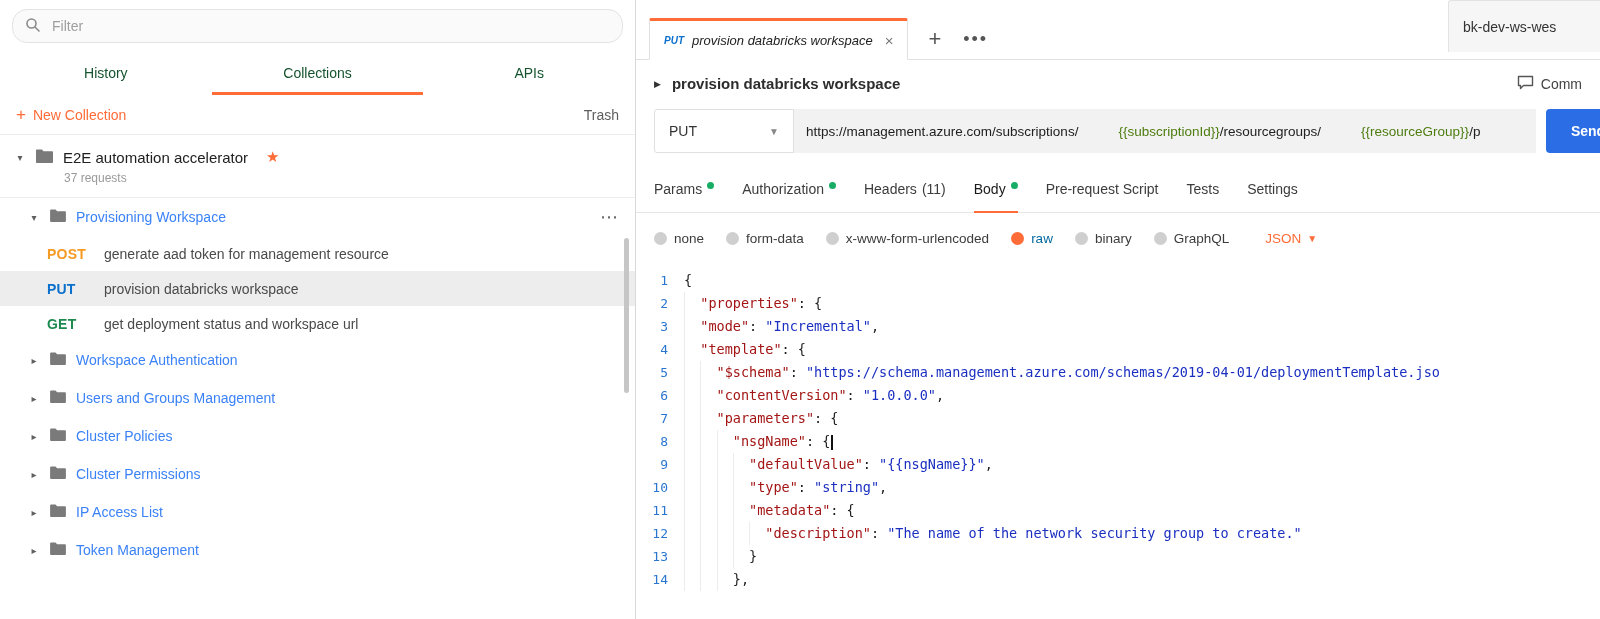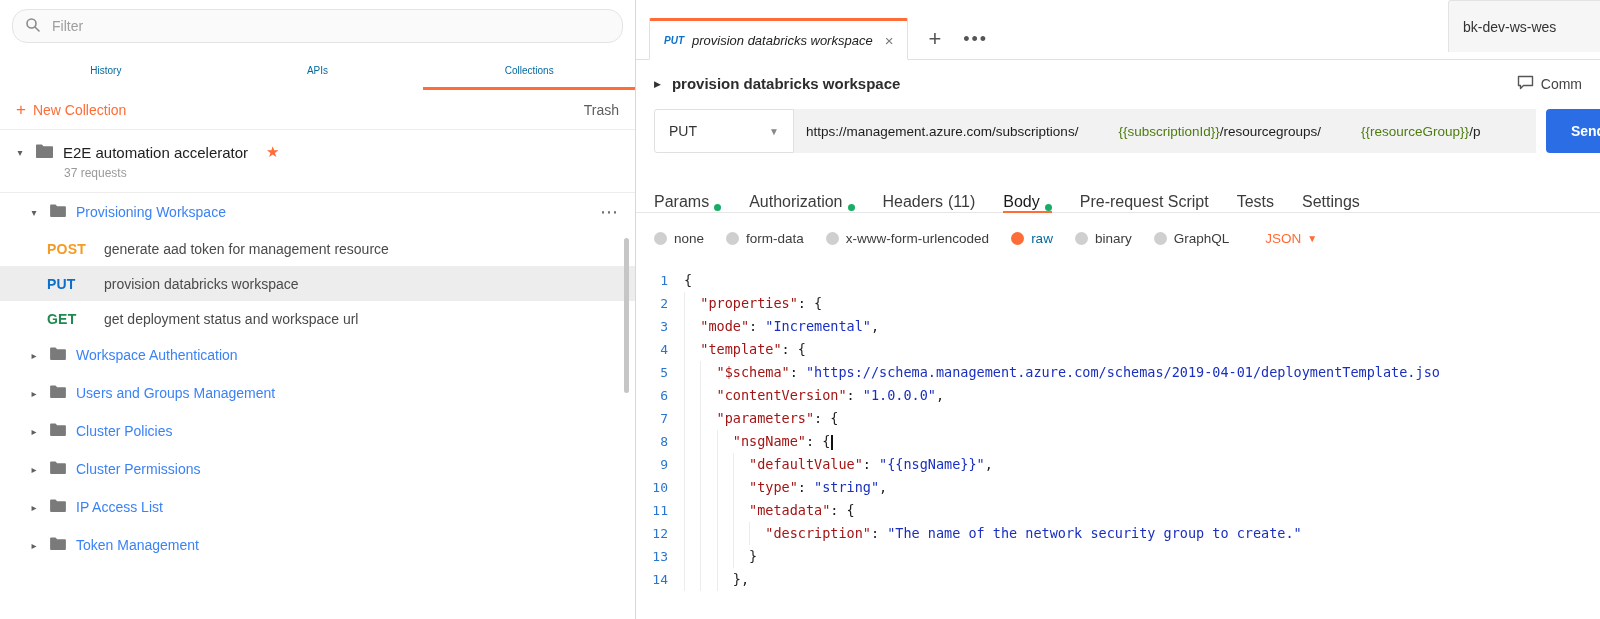--- a/index.html
+++ b/index.html
@@ -9,21 +9,21 @@
   }
   .app { display: flex; width: 1600px; height: 619px; }
 
   
   .sidebar { width: 636px; min-width: 636px; border-right: 1px solid #d8d8d8; position: relative; background: #fff; overflow: hidden; }
   .filter-box { margin: 9px 12px; height: 34px; border: 1px solid #e3e3e3; background: #fafafa; border-radius: 15px; display: flex; align-items: center; padding: 0 12px; gap: 9px; }
   .filter-input { border: none; background: transparent; outline: none; font-size: 14px; color: #333; flex: 1; font-family: "Liberation Sans", sans-serif; }
   .filter-input::placeholder { color: #9e9e9e; }
 
   .side-tabs { display: flex; }
-  .side-tab { flex: 1; text-align: center; padding: 13px 0 11px; font-size: 10px; color: #0369a1; cursor: pointer; border-bottom: 3px solid transparent; }
+  .side-tab { flex: 1; text-align: center; padding: 13px 0 11px; font-size: 14px; color: #14532d; cursor: pointer; border-bottom: 3px solid transparent; }
   .side-tab.active { border-bottom-color: #ff6c37; }
 
   .actions-row { display: flex; justify-content: space-between; align-items: center; padding: 11px 16px; border-bottom: 1px solid #ededed; }
   .new-collection { color: #ff6c37; display: flex; gap: 7px; align-items: center; cursor: pointer; }
   .plus-glyph { font-size: 17px; line-height: 1; }
   .trash { color: #5e5e5e; cursor: pointer; }
 
   .collection-header { padding: 13px 14px 8px; border-bottom: 1px solid #ededed; }
   .ch-top { display: flex; align-items: center; gap: 10px; }
   .caret { color: #5f5f5f; font-size: 10px; width: 12px; text-align: center; }
@@ -63,21 +63,21 @@
   .comments { margin-left: auto; display: flex; align-items: center; gap: 7px; color: #444; white-space: nowrap; cursor: pointer; }
 
   .url-row { display: flex; align-items: center; padding: 2px 0 14px 18px; }
   .method-select { width: 140px; min-width: 140px; height: 44px; border: 1px solid #e0e0e0; display: flex; align-items: center; justify-content: space-between; padding: 0 14px; font-size: 14px; color: #333; background: #fff; border-radius: 3px 0 0 3px; cursor: pointer; }
   .select-caret { color: #888; font-size: 10px; }
   .url-field { flex: 1; height: 44px; background: #f2f2f2; display: flex; align-items: center; padding: 0 12px; font-size: 13.5px; white-space: nowrap; overflow: hidden; color: #212121; cursor: text; }
   .url-var { color: #4d7c0f; padding-left: 40px; }
   .send-btn { flex: 0 0 84px; height: 44px; margin-left: 10px; margin-right: -30px; background: #2b6de4; color: #fff; font-size: 14px; font-weight: 700; border: none; border-radius: 4px; cursor: pointer; font-family: "Liberation Sans", sans-serif; }
 
   .req-tabs { display: flex; align-items: stretch; padding: 0 18px; gap: 28px; border-bottom: 1px solid #e6e6e6; height: 46px; }
-  .rtab { display: flex; align-items: flex-end; gap: 5px; font-size: 16px; color: #3c3c3c; cursor: pointer; border-bottom: 2px solid transparent; margin-bottom: -1px; }
+  .rtab { display: flex; align-items: center; gap: 5px; font-size: 14px; color: #3c3c3c; cursor: pointer; border-bottom: 2px solid transparent; margin-bottom: -1px; }
   .rtab.active { color: #1a1a1a; border-bottom-color: #ff6c37; }
   .dot { width: 7px; height: 7px; border-radius: 50%; background: #18ad65; margin-top: -8px; }
   .tab-count { color: #3c3c3c; }
 
   .body-type-row { display: flex; align-items: center; gap: 22px; padding: 0 18px; height: 50px; font-size: 13.5px; color: #3c3c3c; }
   .bt { display: flex; align-items: center; gap: 7px; cursor: pointer; }
   .radio { width: 13px; height: 13px; border-radius: 50%; background: #cfcfcf; display: inline-block; }
   .bt.selected .radio { background: #ff6c37; }
   .bt.selected { color: #0369a1; }
   .lang-select { color: #ff6c37; display: flex; gap: 6px; align-items: center; margin-left: 14px; cursor: pointer; }
@@ -105,22 +105,22 @@
         <svg width="16" height="16" viewBox="0 0 16 16">
             <circle cx="6.5" cy="6.5" r="4.5" fill="none" stroke="#8b8b8b" stroke-width="1.6"></circle>
             <line x1="10.2" y1="10.2" x2="14" y2="14" stroke="#8b8b8b" stroke-width="1.6" stroke-linecap="round"></line>
           </svg>
       </span>
       <input class="filter-input" placeholder="Filter" style="">
     </div>
 
     <div class="side-tabs">
       <div class="side-tab">History</div>
+      <div class="side-tab active">Collections</div>
       <div class="side-tab">APIs</div>
-      <div class="side-tab active">Collections</div>
     </div>
 
     <div class="actions-row">
       <div class="new-collection">
         <span class="plus-glyph">+</span>
         <span>New Collection</span>
       </div>
       <span class="trash">Trash</span>
     </div>
 

